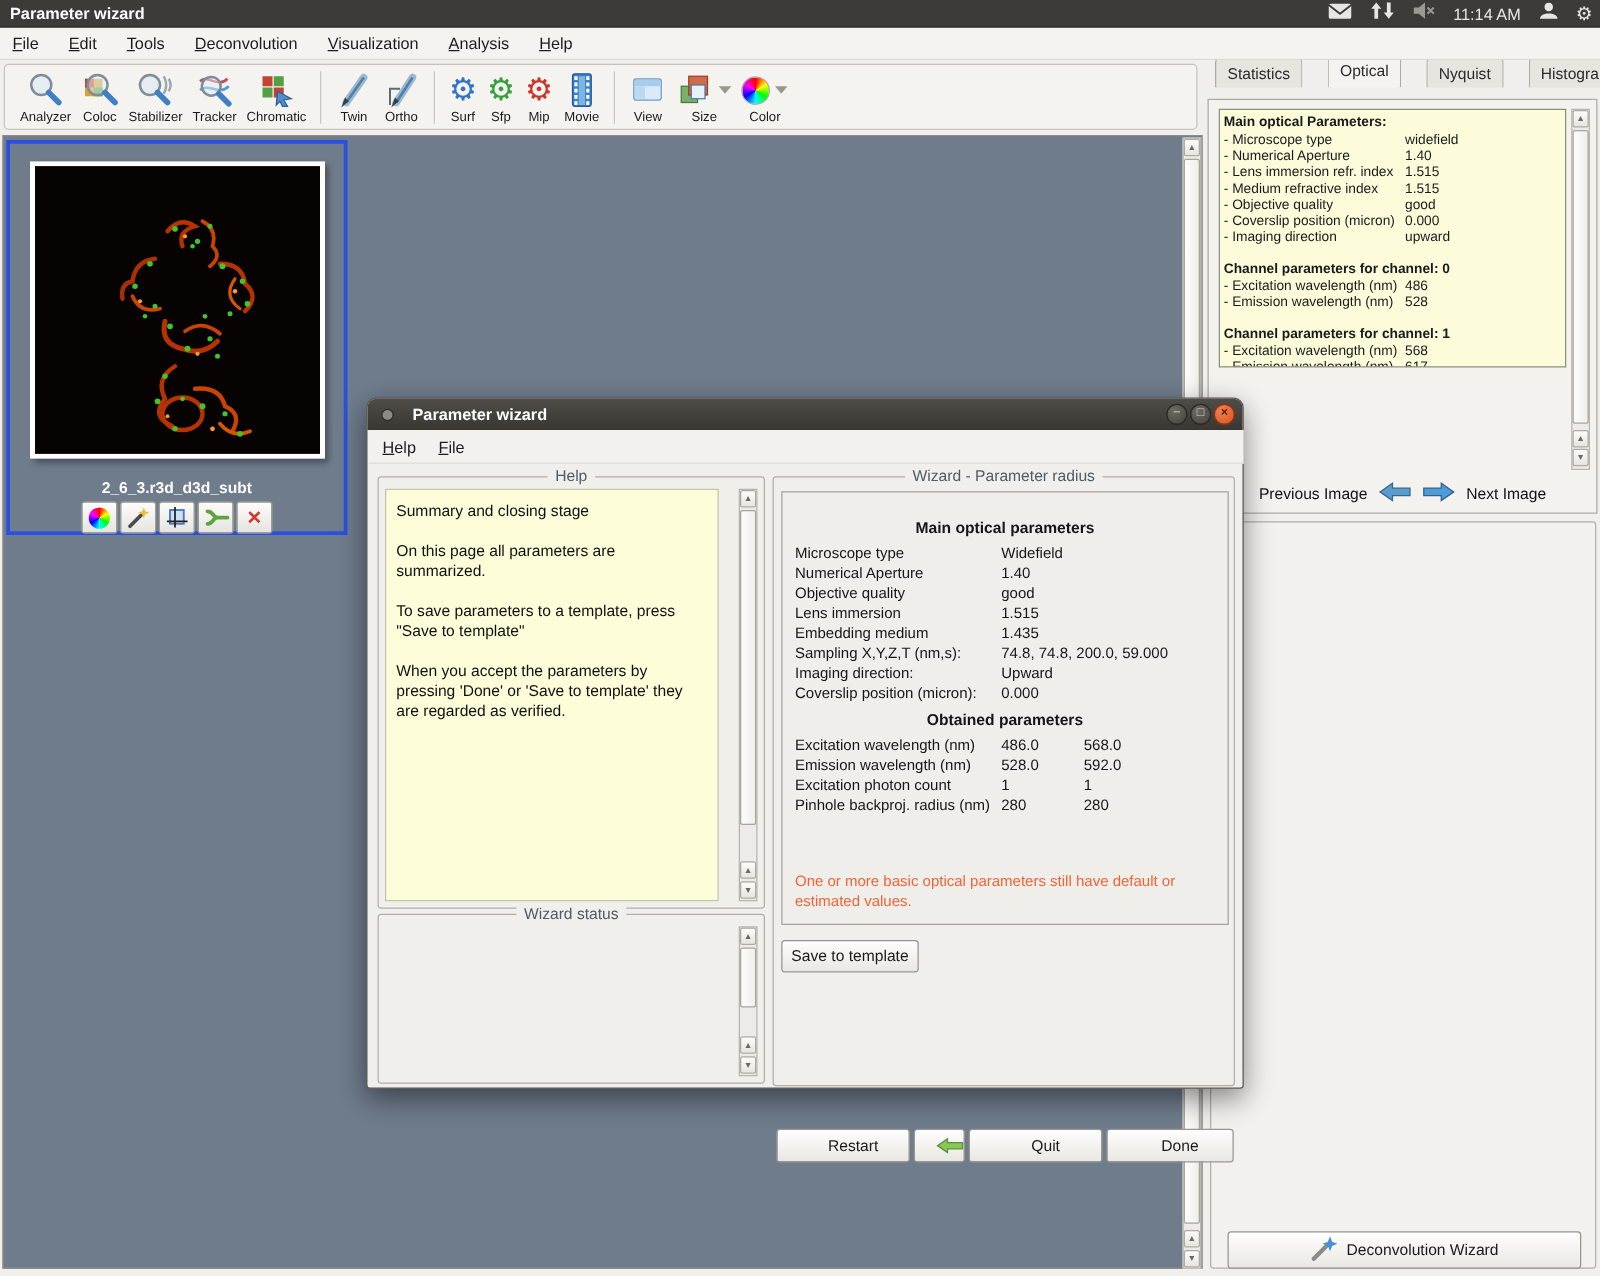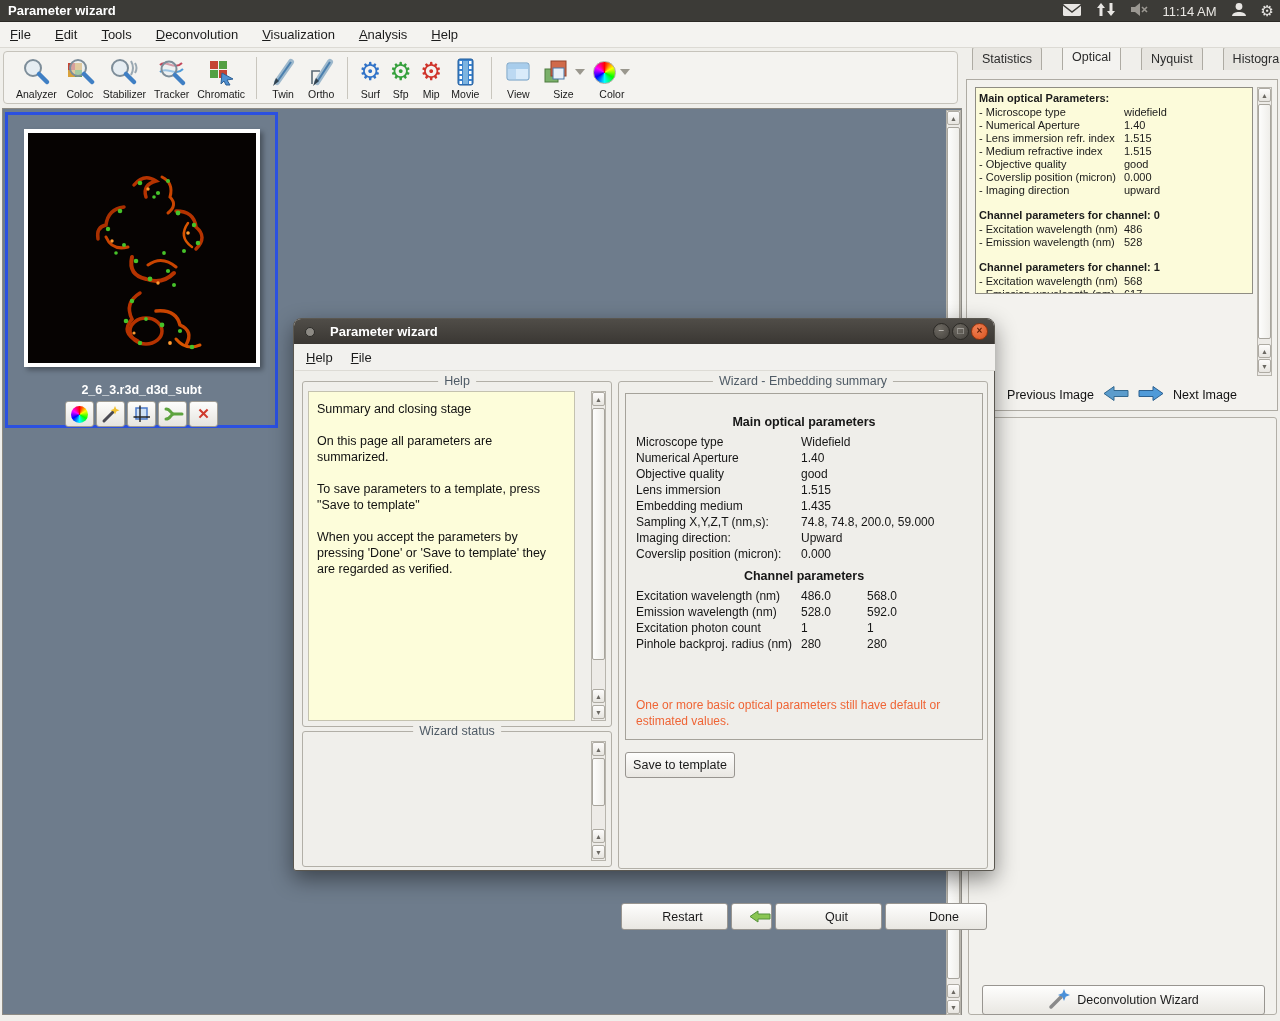--- a/index.html
+++ b/index.html
@@ -545,35 +545,35 @@
     <span class="gb-label">Wizard status</span>
     <div class="vscroll" style="left:288px; top:9px; height:120px;">
       <div class="sb-btn" style="top:0;">▲</div>
       <div class="sb-thumb" style="top:16px; height:48px;"></div>
       <div class="sb-btn" style="top:87px;">▲</div>
       <div class="sb-btn" style="top:103px;">▼</div>
     </div>
   </div>
 
   <div class="groupbox" id="sumbox">
-    <span class="gb-label">Wizard - Embedding summary</span>
+    <span class="gb-label">Wizard - Parameter radius</span>
     <div id="sumpanel">
       <div class="sum-head">Main optical parameters</div>
       <div style="margin-top:5px;">
 
       <div class="sum-row"><span>Microscope type</span><span class="sv1">Widefield</span></div>
           <div class="sum-row"><span>Numerical Aperture</span><span class="sv1">1.40</span></div>
           <div class="sum-row"><span>Objective quality</span><span class="sv1">good</span></div>
           <div class="sum-row"><span>Lens immersion</span><span class="sv1">1.515</span></div>
           <div class="sum-row"><span>Embedding medium</span><span class="sv1">1.435</span></div>
           <div class="sum-row"><span>Sampling X,Y,Z,T (nm,s):</span><span class="sv1">74.8, 74.8, 200.0, 59.000</span></div>
           <div class="sum-row"><span>Imaging direction:</span><span class="sv1">Upward</span></div>
           <div class="sum-row"><span>Coverslip position (micron):</span><span class="sv1">0.000</span></div>
         </div>
-      <div class="sum-head" style="margin-top:7px;">Channel parameters</div>
+      <div class="sum-head" style="margin-top:7px;">Obtained parameters</div>
       <div style="margin-top:5px;">
 
       <div class="sum-row"><span>Excitation wavelength (nm)</span><span class="sv1">486.0</span><span class="sv2">568.0</span></div>
           <div class="sum-row"><span>Emission wavelength (nm)</span><span class="sv1">528.0</span><span class="sv2">592.0</span></div>
           <div class="sum-row"><span>Excitation photon count</span><span class="sv1">1</span><span class="sv2">1</span></div>
           <div class="sum-row"><span>Pinhole backproj. radius (nm)</span><span class="sv1">280</span><span class="sv2">280</span></div>
         </div>
       <div id="sumwarn" class="orange">One or more basic optical parameters still have default or estimated values.</div>
     </div>
     <div id="savebtn" class="btn">Save to template</div>

